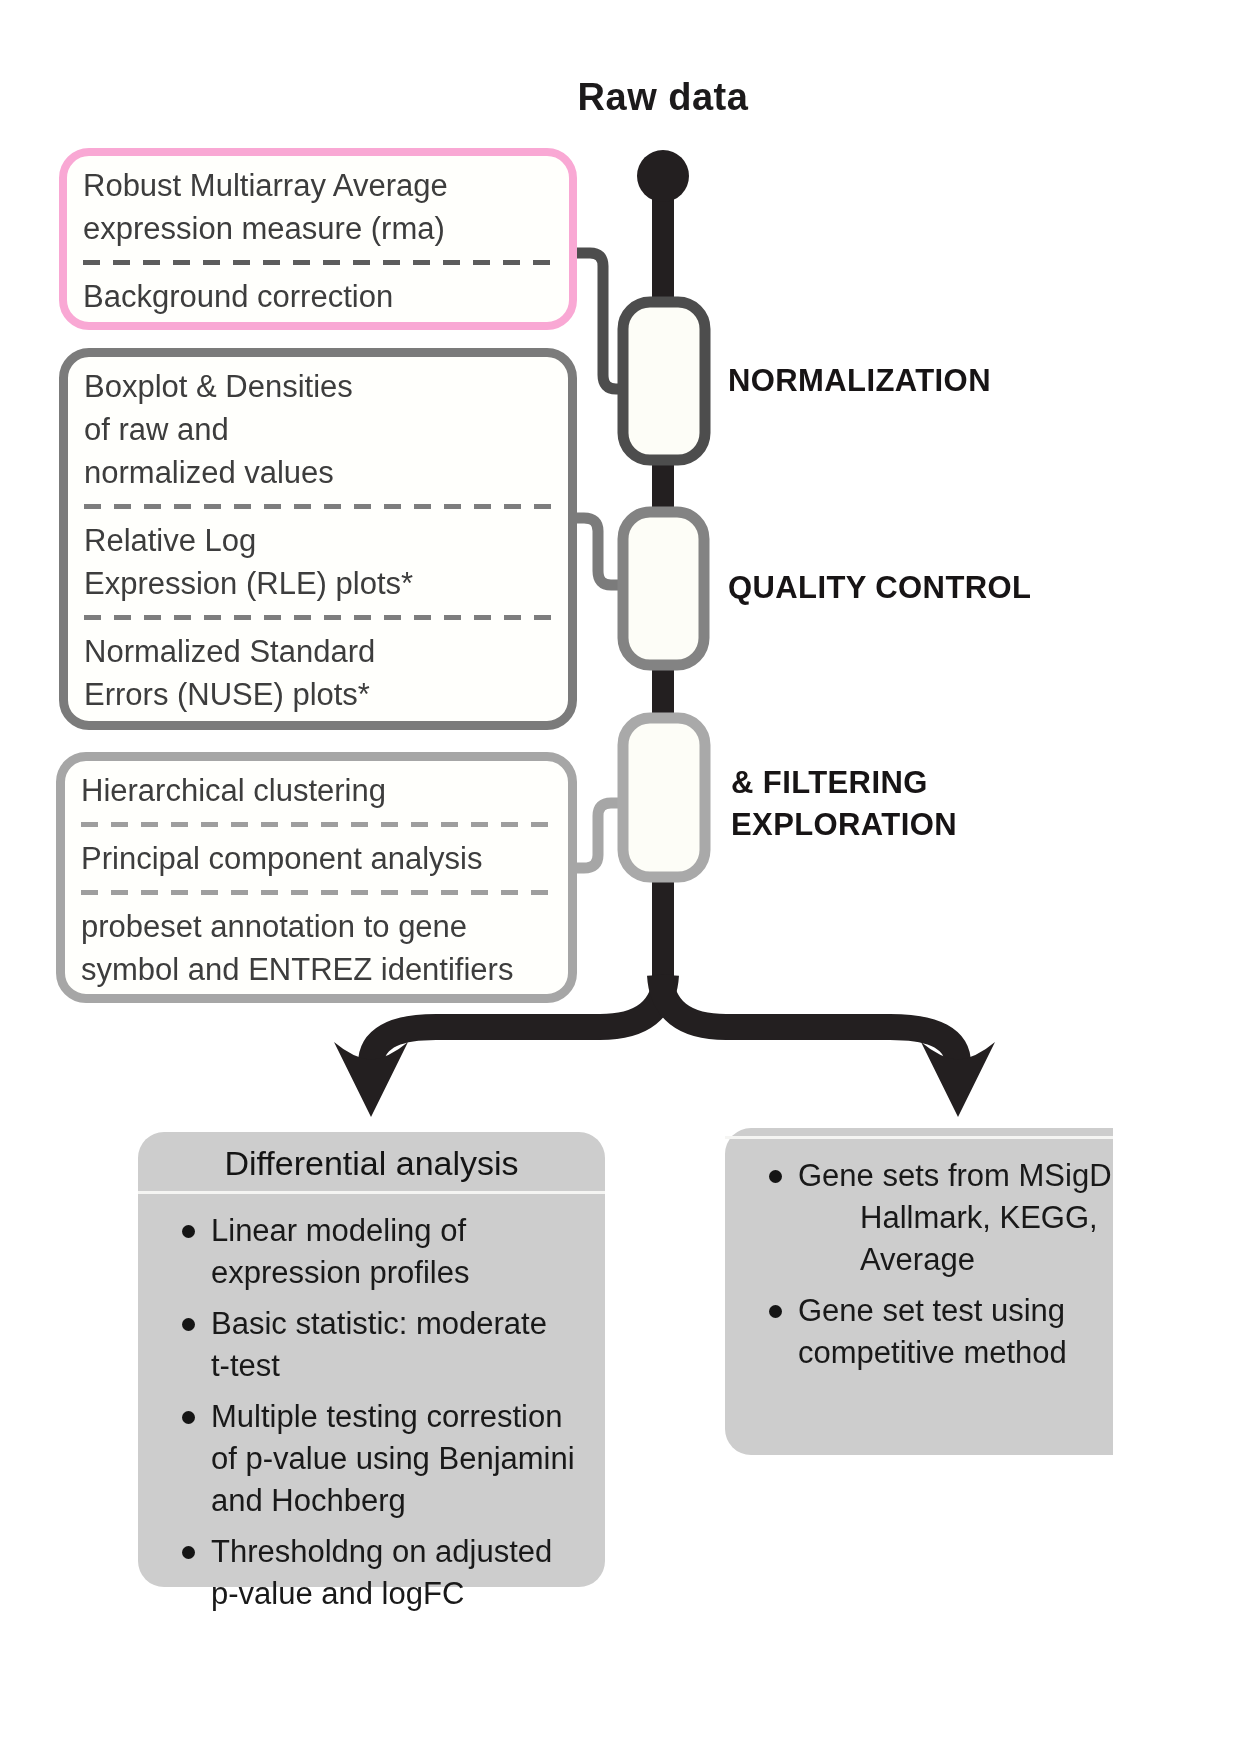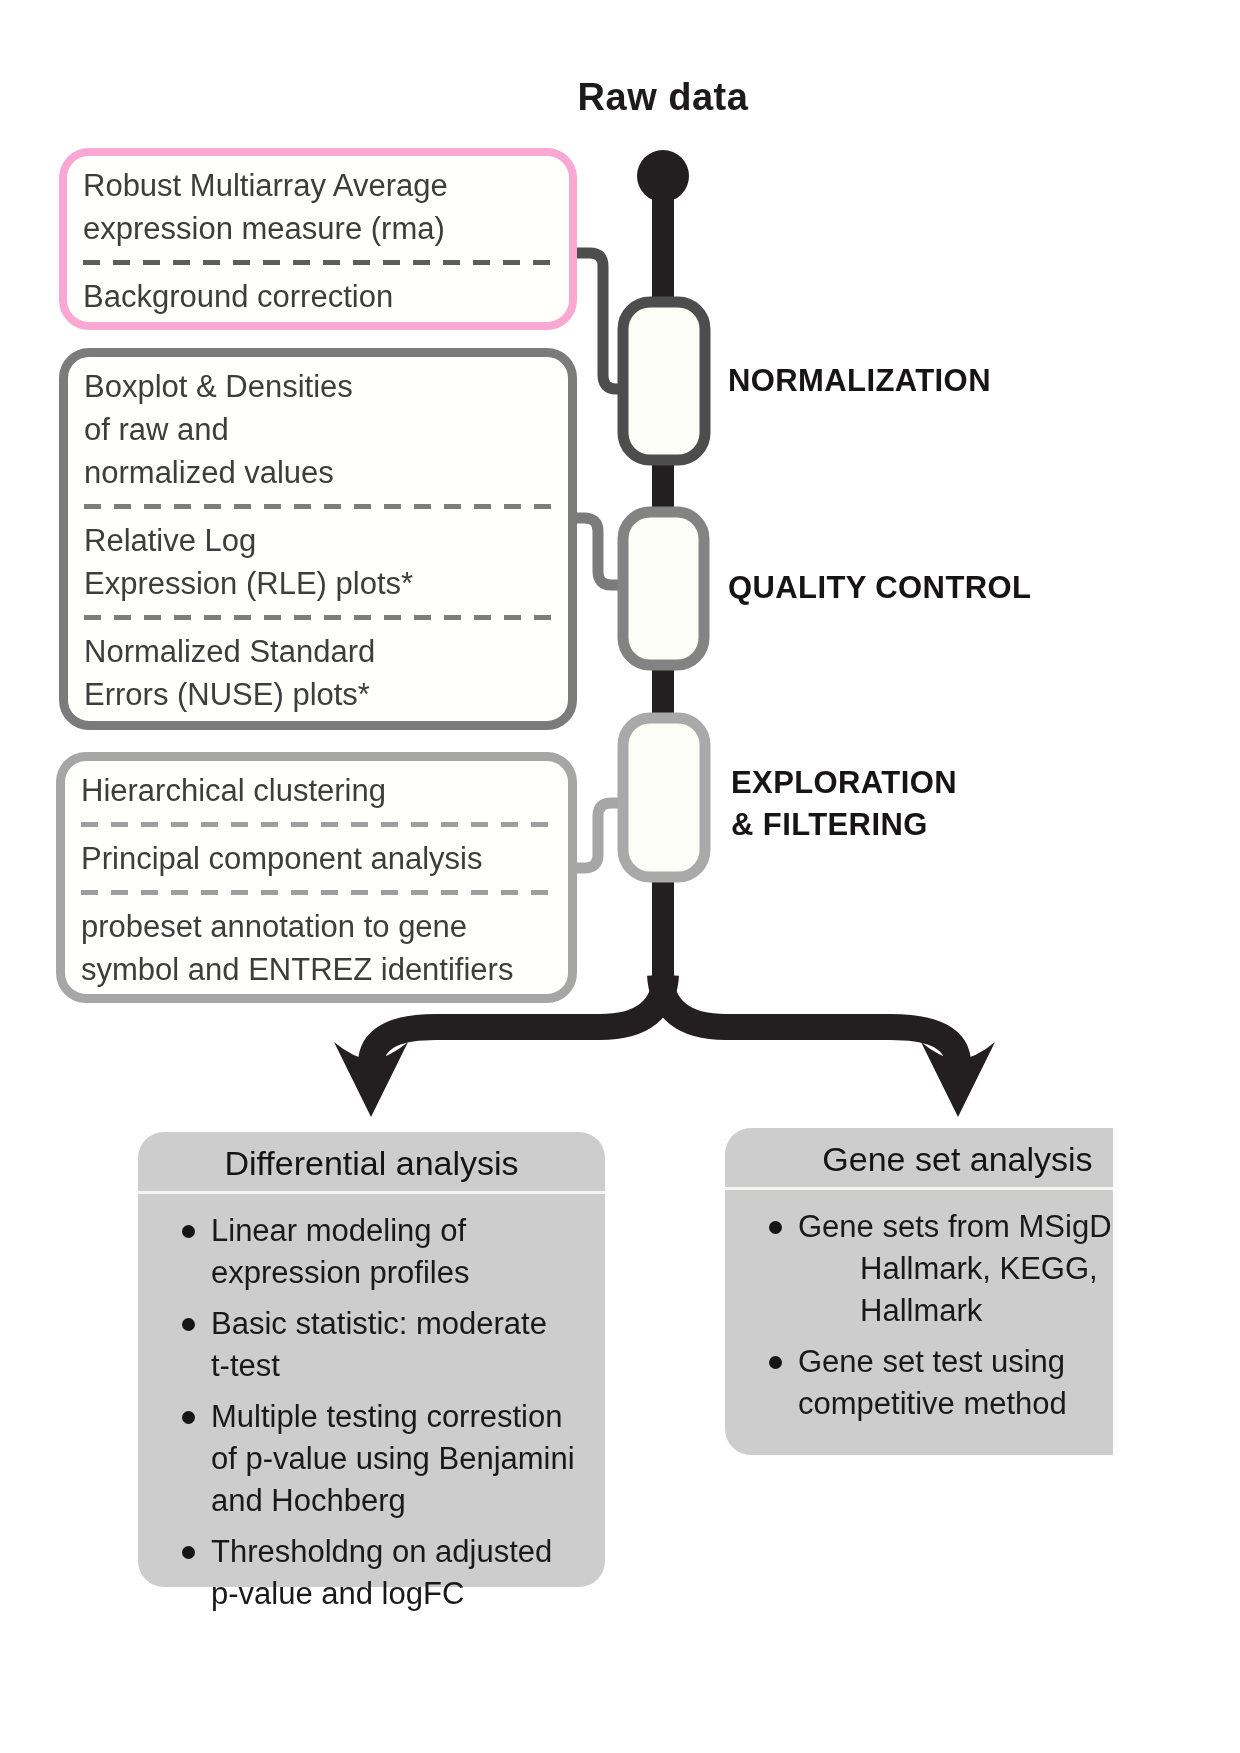--- a/index.html
+++ b/index.html
@@ -63,22 +63,22 @@
     <path d="M660,975 Q663,1027 726,1027 L890,1027 Q958,1027 958,1064" stroke="#231f20" stroke-width="26" fill="none"></path>
     <path d="M371,1117 L334,1042 Q353,1058 371,1060 Q389,1058 408,1042 Z" fill="#231f20"></path>
     <path d="M958,1117 L921,1042 Q940,1058 958,1060 Q976,1058 995,1042 Z" fill="#231f20"></path>
   </svg>
 
   <div class="raw-label">Raw data</div>
 
   <div class="node-label" style="left:728px;top:360px">NORMALIZATION</div>
   <div class="node-label" style="left:728px;top:567px">QUALITY CONTROL</div>
   <div class="node-label" style="left:731px;top:762px">
+    <span style="display:block">&amp; FILTERING</span>
     <span style="display:block">EXPLORATION</span>
-    <span style="display:block">&amp; FILTERING</span>
   </div>
 
   <div class="sbox b1" style="left:59px;top:148px;width:518px;height:182px">
     <div class="inner">
       <div class="cell">
         <span>Robust Multiarray Average</span>
         <span>expression measure (rma)</span>
       </div>
       <div class="dash d1"></div>
       <div class="cell">
@@ -154,29 +154,28 @@
         <span class="dot"></span>
         <span class="btxt">
           <span class="bl">Thresholdng on adjusted</span>
           <span class="bl">p-value and logFC</span>
         </span>
       </div>
     </div>
   </div>
 
   <div class="panel" style="left:725px;top:1128px;width:465px;height:327px">
-    <div class="panel-title">Gene set analysis</div>
     <div class="panel-sep"></div>
     <div class="bullets">
       <div class="bullet">
         <span class="dot"></span>
         <span class="btxt">
           <span class="bl">Gene sets from MSigDB :</span>
           <span class="bl indent">Hallmark, KEGG,</span>
-          <span class="bl indent">Hallmark</span>
+          <span class="bl indent">Average</span>
         </span>
       </div>
       <div class="bullet">
         <span class="dot"></span>
         <span class="btxt">
           <span class="bl">Gene set test using</span>
           <span class="bl">competitive method</span>
         </span>
       </div>
     </div>

